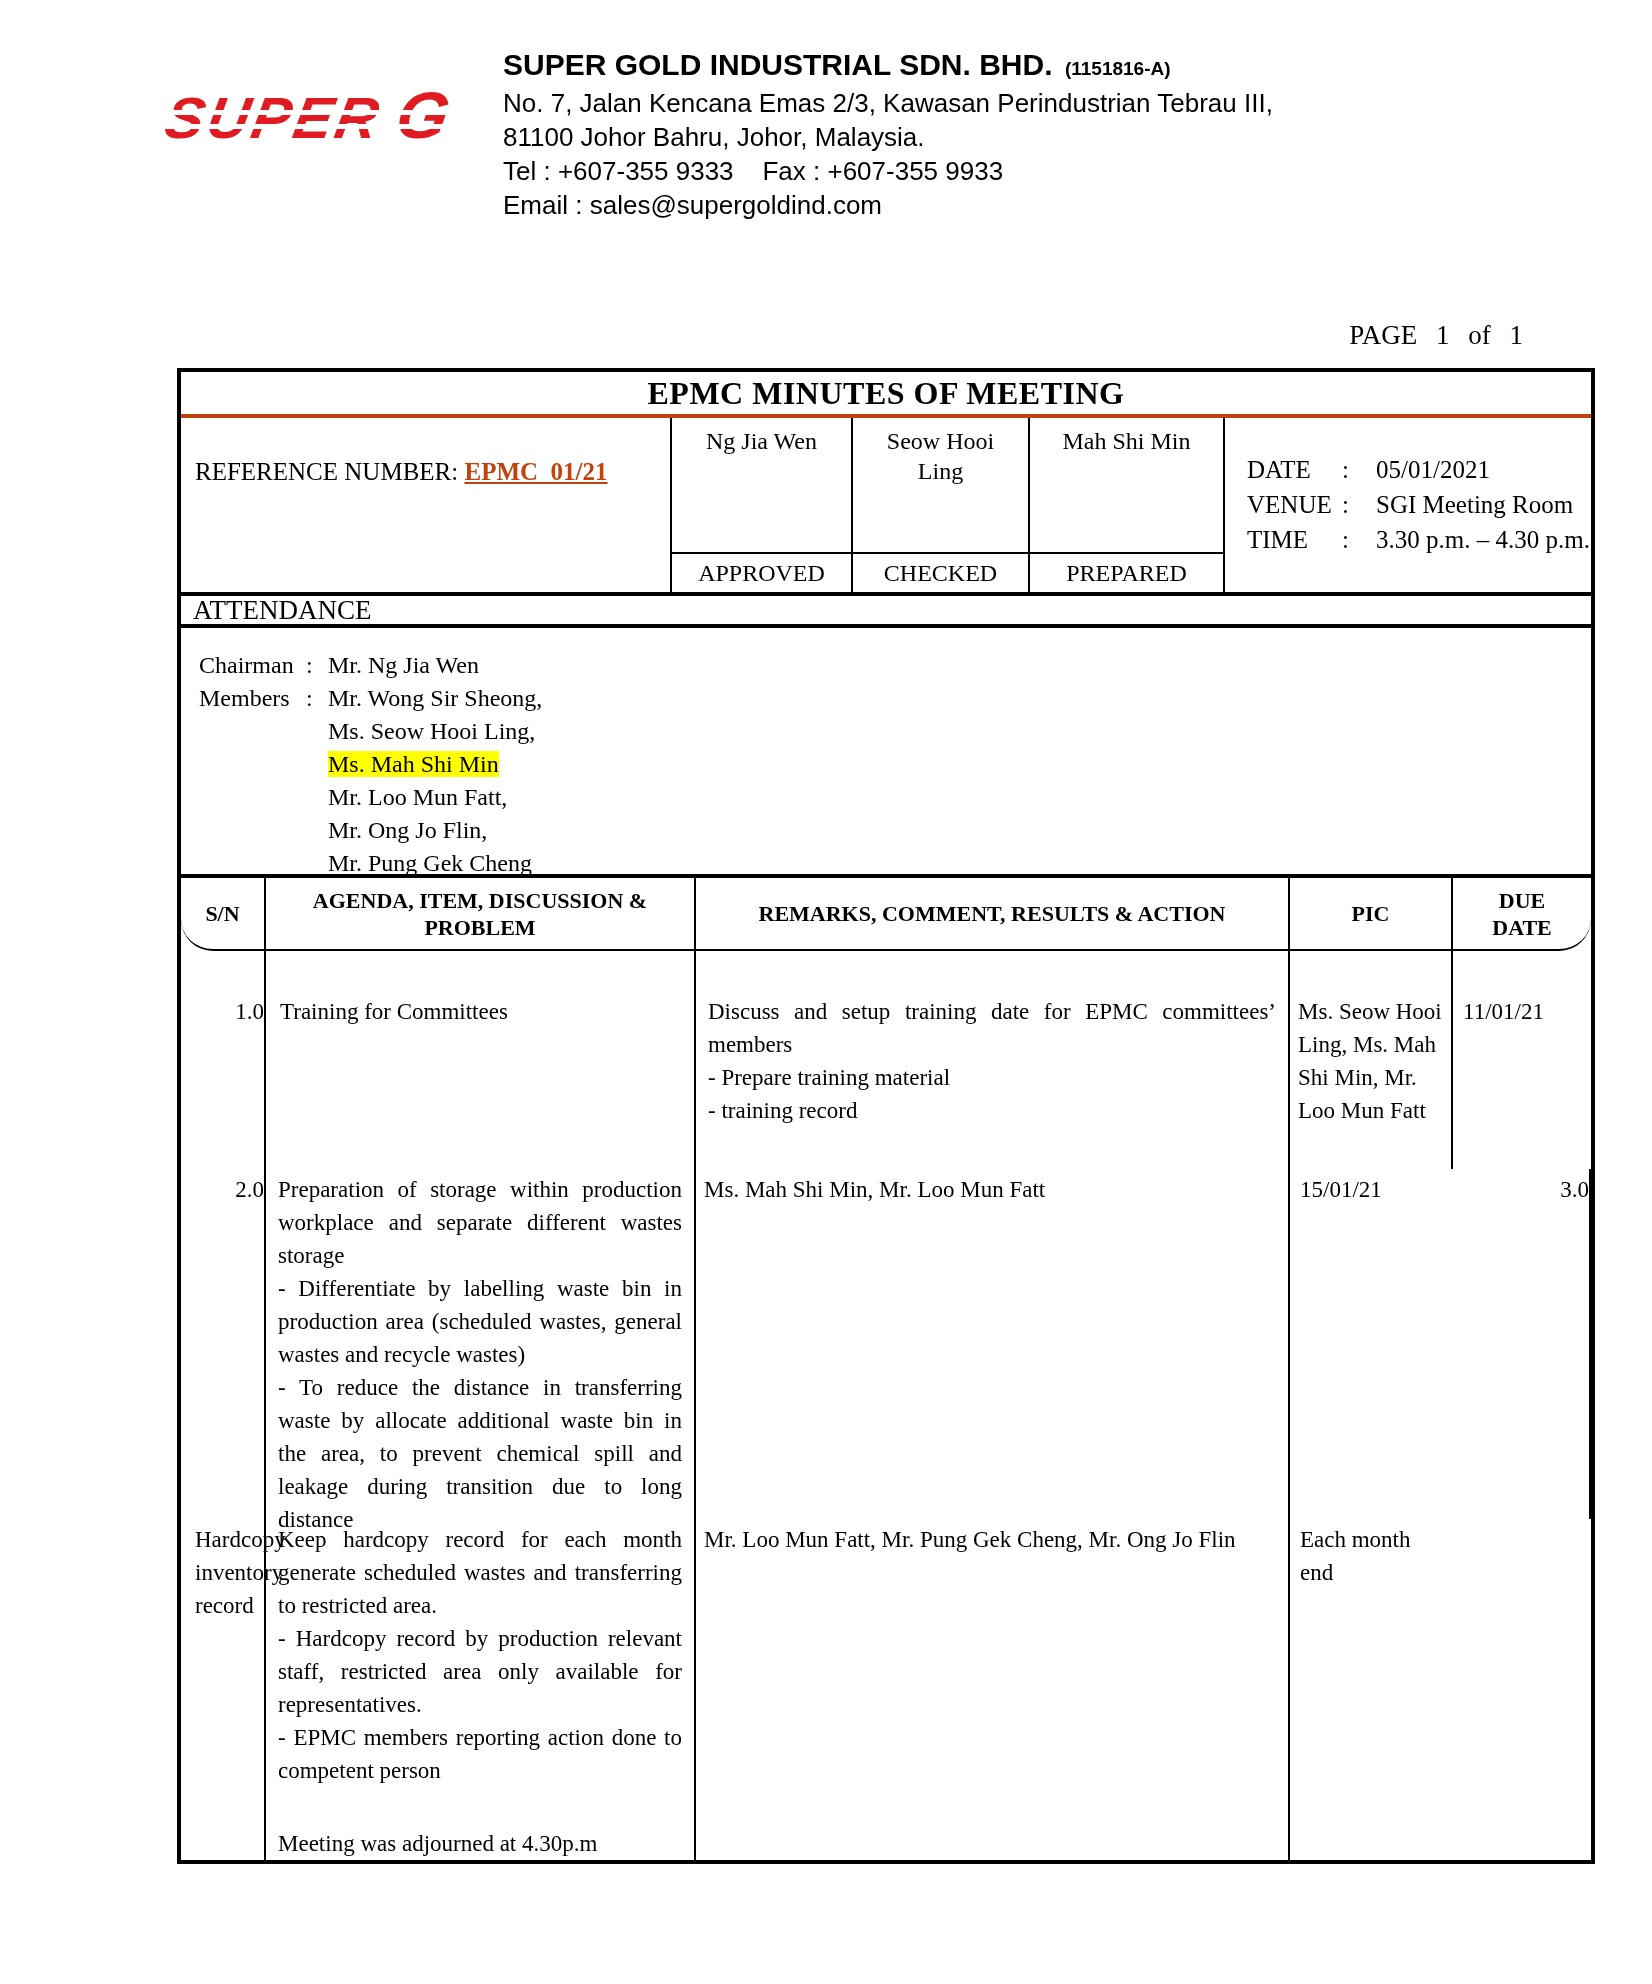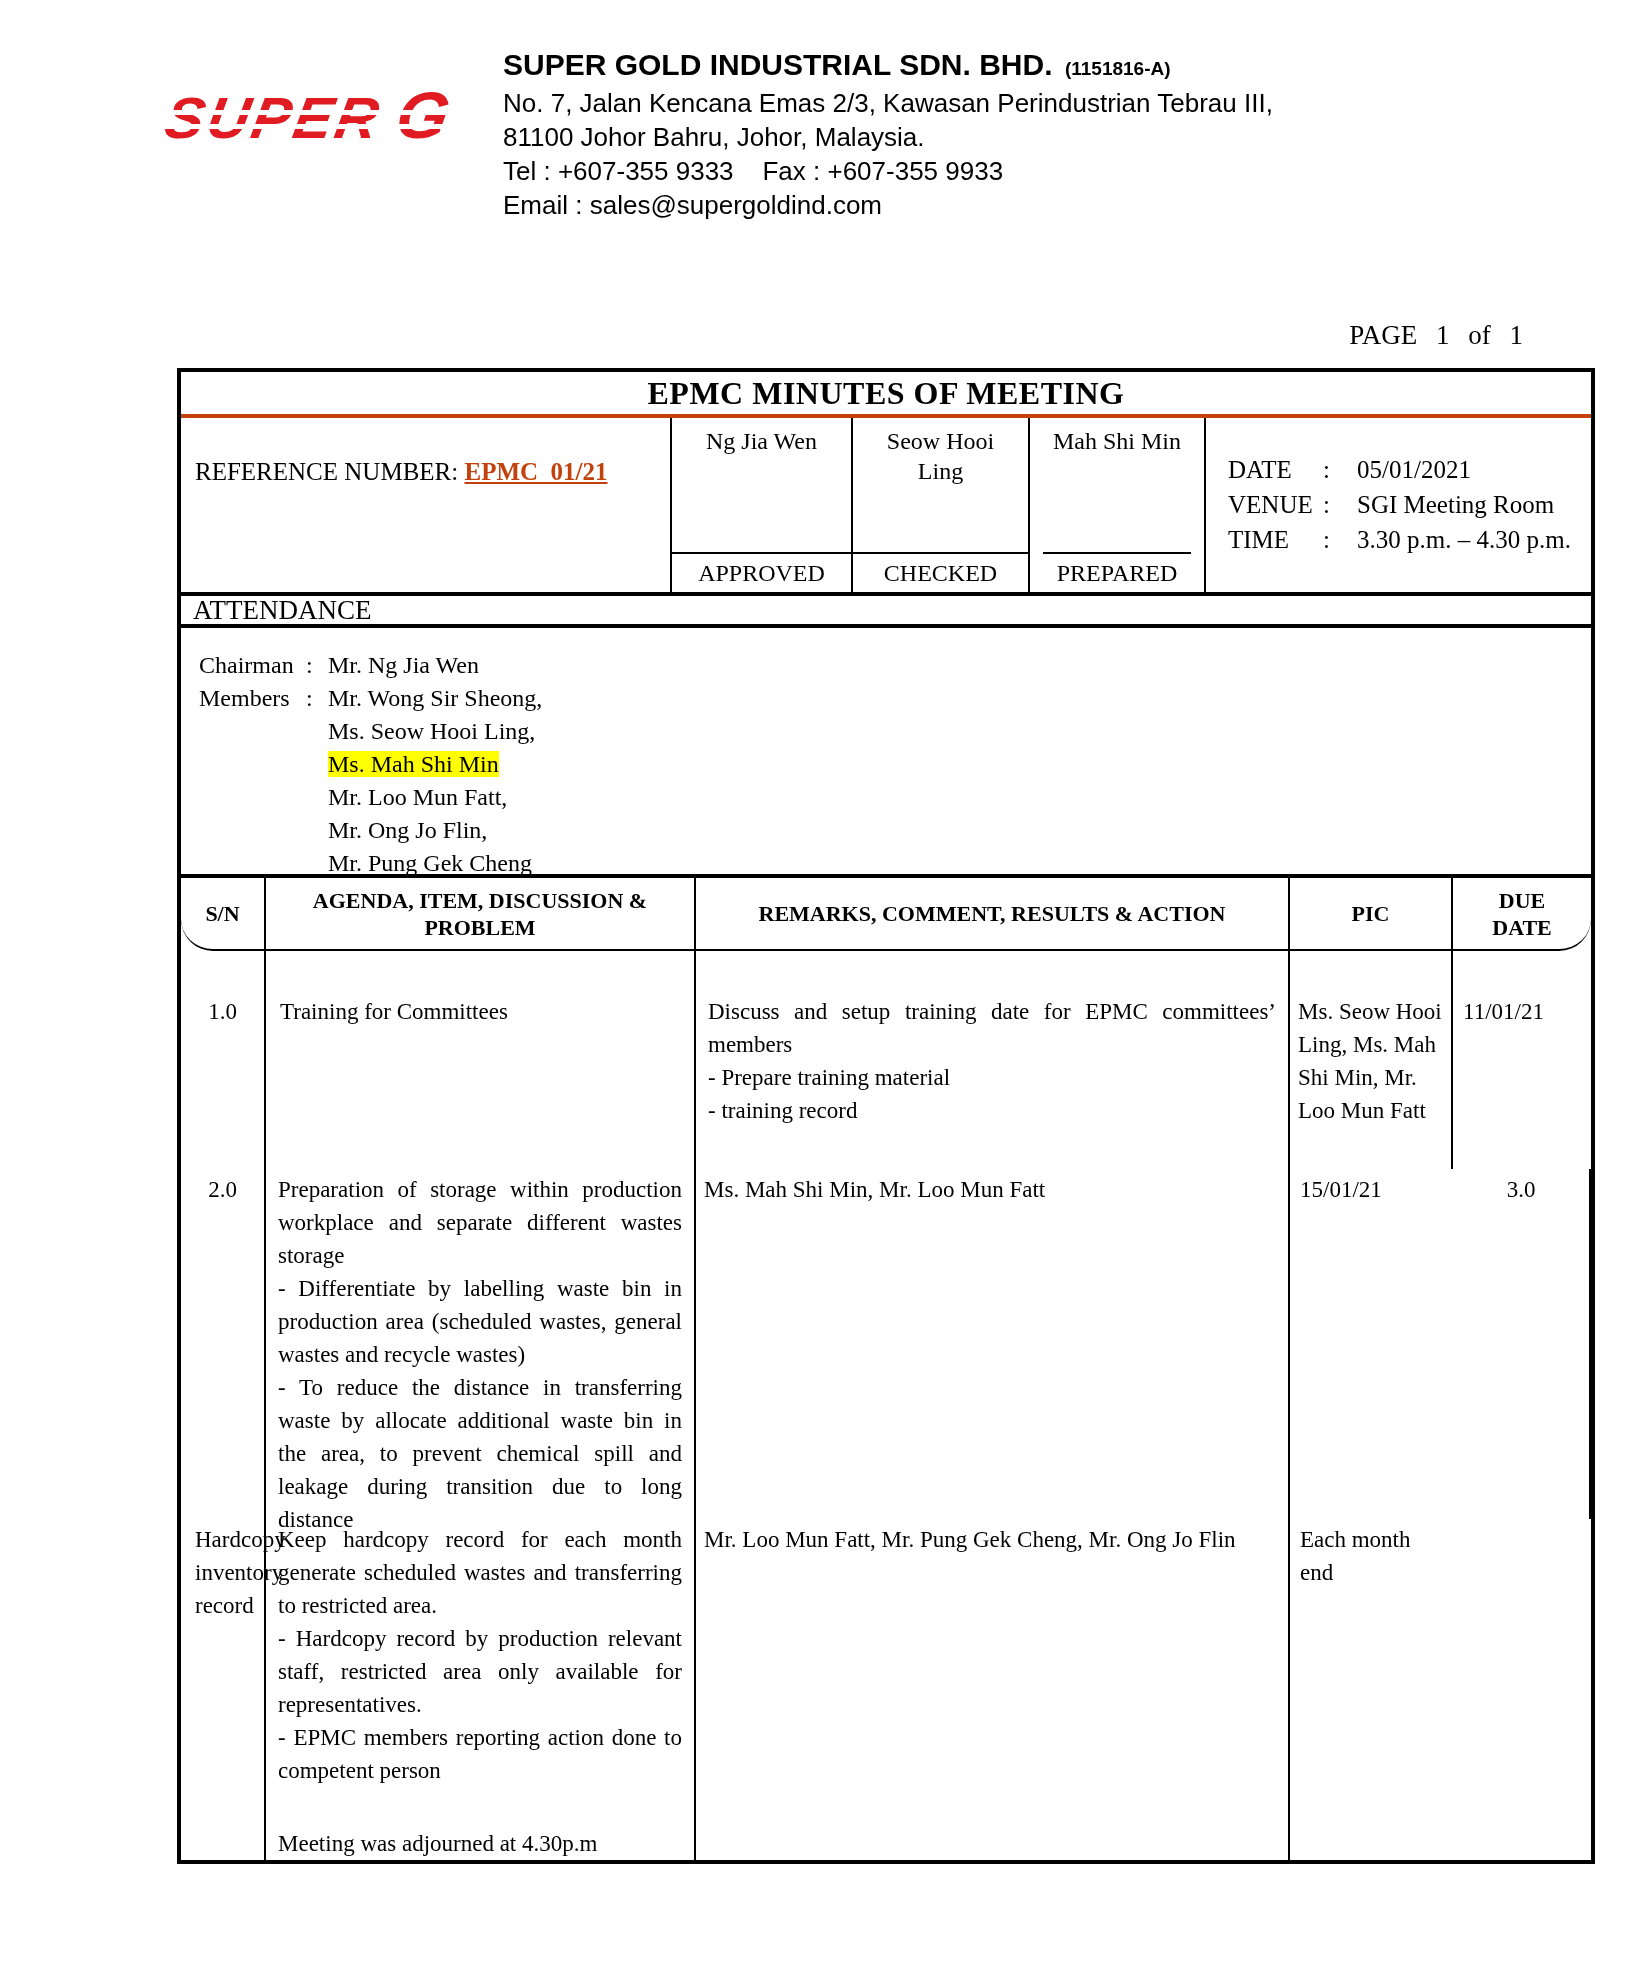--- a/index.html
+++ b/index.html
@@ -48,21 +48,21 @@
   .title-row{
     height:46px;border-bottom:4px solid #c2410c;box-sizing:border-box;
     display:flex;align-items:center;justify-content:center;
     font-size:32px;font-weight:bold;letter-spacing:0.5px;
   }
   
   .ref-band{display:flex;height:178px;border-bottom:4px solid #000;box-sizing:border-box;}
   .ref-cell{width:489px;box-sizing:border-box;padding:40px 0 0 14px;font-size:25px;white-space:nowrap;}
   .ref-red{color:#c2410c;font-weight:bold;text-decoration:underline;white-space:pre-wrap;}
   .sig-cell{box-sizing:border-box;border-left:2px solid #000;display:flex;flex-direction:column;}
-  .sig-c1{width:181px;} .sig-c2{width:177px;} .sig-c3{width:176px;align-items:center;}
+  .sig-c1{width:181px;} .sig-c2{width:177px;} .sig-c3{width:195px;}
   .sig-name{flex:1;border-bottom:2px solid #000;box-sizing:border-box;
     text-align:center;padding:8px 10px 0 10px;font-size:24px;line-height:30px;}
   .sig-role{height:38px;display:flex;align-items:center;justify-content:center;font-size:24px;}
   .date-cell{flex:1;box-sizing:border-box;border-left:2px solid #000;
     display:flex;align-items:center;}
   .meta-grid{display:grid;grid-template-columns:95px 34px auto;row-gap:7px;
     padding-left:22px;font-size:25px;}
   
   .attendance-band{
     height:32px;border-bottom:4px solid #000;box-sizing:border-box;
@@ -80,21 +80,21 @@
   .table-header{height:73px;border-bottom:2px solid #000;box-sizing:border-box;border-radius:32px;}
   .th-cell{
     box-sizing:border-box;display:flex;align-items:center;justify-content:center;
     text-align:center;font-weight:bold;font-size:22px;line-height:27px;padding:0 26px;
   }
   .b-right{border-right:2px solid #000;}
   
   .table-body{height:909px;grid-template-rows:218px 350px 1fr;}
   .td-cell{box-sizing:border-box;font-size:23px;line-height:33px;}
   .pt1{padding-top:44px;} .pt2{padding-top:4px;} .pt3{padding-top:4px;}
-  .td-sn{text-align:center;}
+  .td-sn{text-align:right;}
   .td-agenda{padding-left:14px;padding-right:10px;}
   .td-remarks{padding-left:12px;padding-right:12px;}
   .td-remarks p{margin:0;text-align:justify;}
   .closing-note{margin-top:40px !important;text-align:left !important;}
   .td-pic{padding-left:8px;padding-right:6px;}
   .td-due{padding-left:10px;padding-right:6px;}
 </style>
 </head>
 <body>
 

